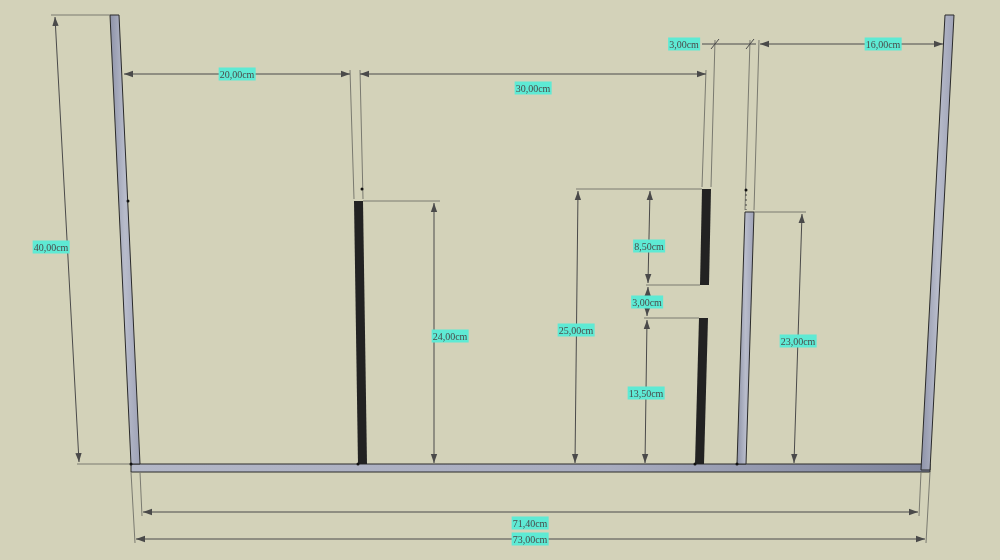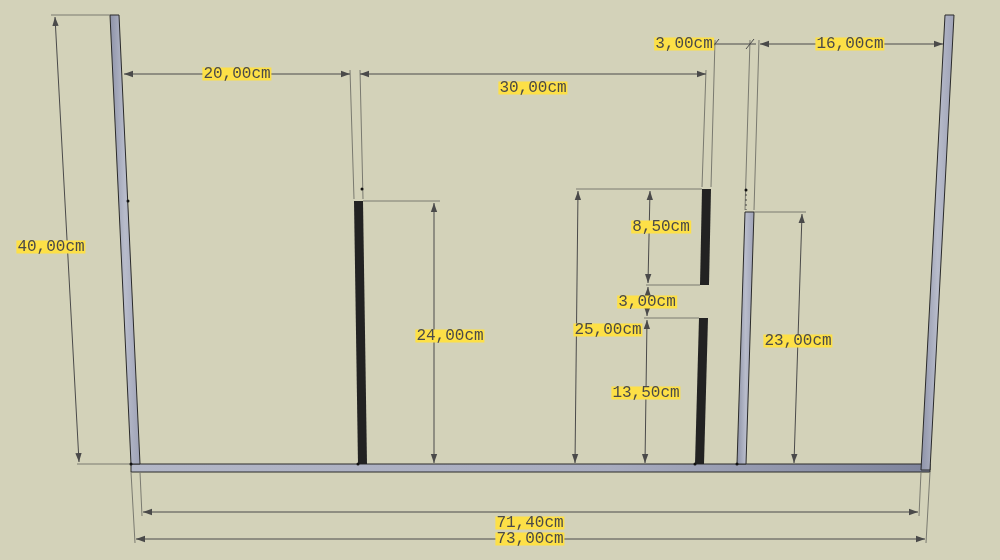--- a/index.html
+++ b/index.html
@@ -5,24 +5,24 @@
     html, body { margin: 0; padding: 0; }
     body {
       width: 1000px; height: 560px; overflow: hidden;
       background: #d3d2b9;
       font-family: "DejaVu Sans", sans-serif;
     }
     #canvas { position: absolute; left: 0; top: 0; width: 1000px; height: 560px; }
     svg { position: absolute; left: 0; top: 0; }
     .dim-label {
       position: absolute;
-      font-family: Liberation Mono, monospace;
-      font-size: 16px;
+      font-family: Liberation Serif, serif;
+      font-size: 10px;
       color: #4a4a4a;
-      background: #fde047;
+      background: #5eead4;
       padding: 0 1px;
       line-height: 13px;
       white-space: nowrap;
       transform: translate(-50%, -50%);
     }
   </style>
 </head>
 <body>
 
 <div id="canvas">
@@ -129,22 +129,22 @@
       <circle cx="695" cy="464" r="1.5"></circle>
       <circle cx="737" cy="464" r="1.5"></circle>
       <line x1="746" y1="194" x2="746" y2="210" stroke="#444" stroke-dasharray="2,3"></line>
     </g>
   </svg>
 
   <div class="dim-label" style="left:51px; top:247px;">40,00cm</div>
   <div class="dim-label" style="left:237px; top:74px;">20,00cm</div>
   <div class="dim-label" style="left:533px; top:88px;">30,00cm</div>
   <div class="dim-label" style="left:684px; top:44px;">3,00cm</div>
-  <div class="dim-label" style="left:850px; top:44px;">16,00cm</div>
+  <div class="dim-label" style="left:883px; top:44px;">16,00cm</div>
   <div class="dim-label" style="left:450px; top:336px;">24,00cm</div>
-  <div class="dim-label" style="left:576px; top:330px;margin-left:32px;">25,00cm</div>
-  <div class="dim-label" style="left:649px; top:227px;margin-left:12px;">8,50cm</div>
+  <div class="dim-label" style="left:576px; top:330px;">25,00cm</div>
+  <div class="dim-label" style="left:649px; top:246px;">8,50cm</div>
   <div class="dim-label" style="left:647px; top:302px;">3,00cm</div>
   <div class="dim-label" style="left:646px; top:393px;text-align:right;">13,50cm</div>
   <div class="dim-label" style="left:798px; top:341px;text-align:right;">23,00cm</div>
   <div class="dim-label" style="left:530px; top:523px;">71,40cm</div>
   <div class="dim-label" style="left:530px; top:539px;">73,00cm</div>
 </div>
 
 </body></html>

